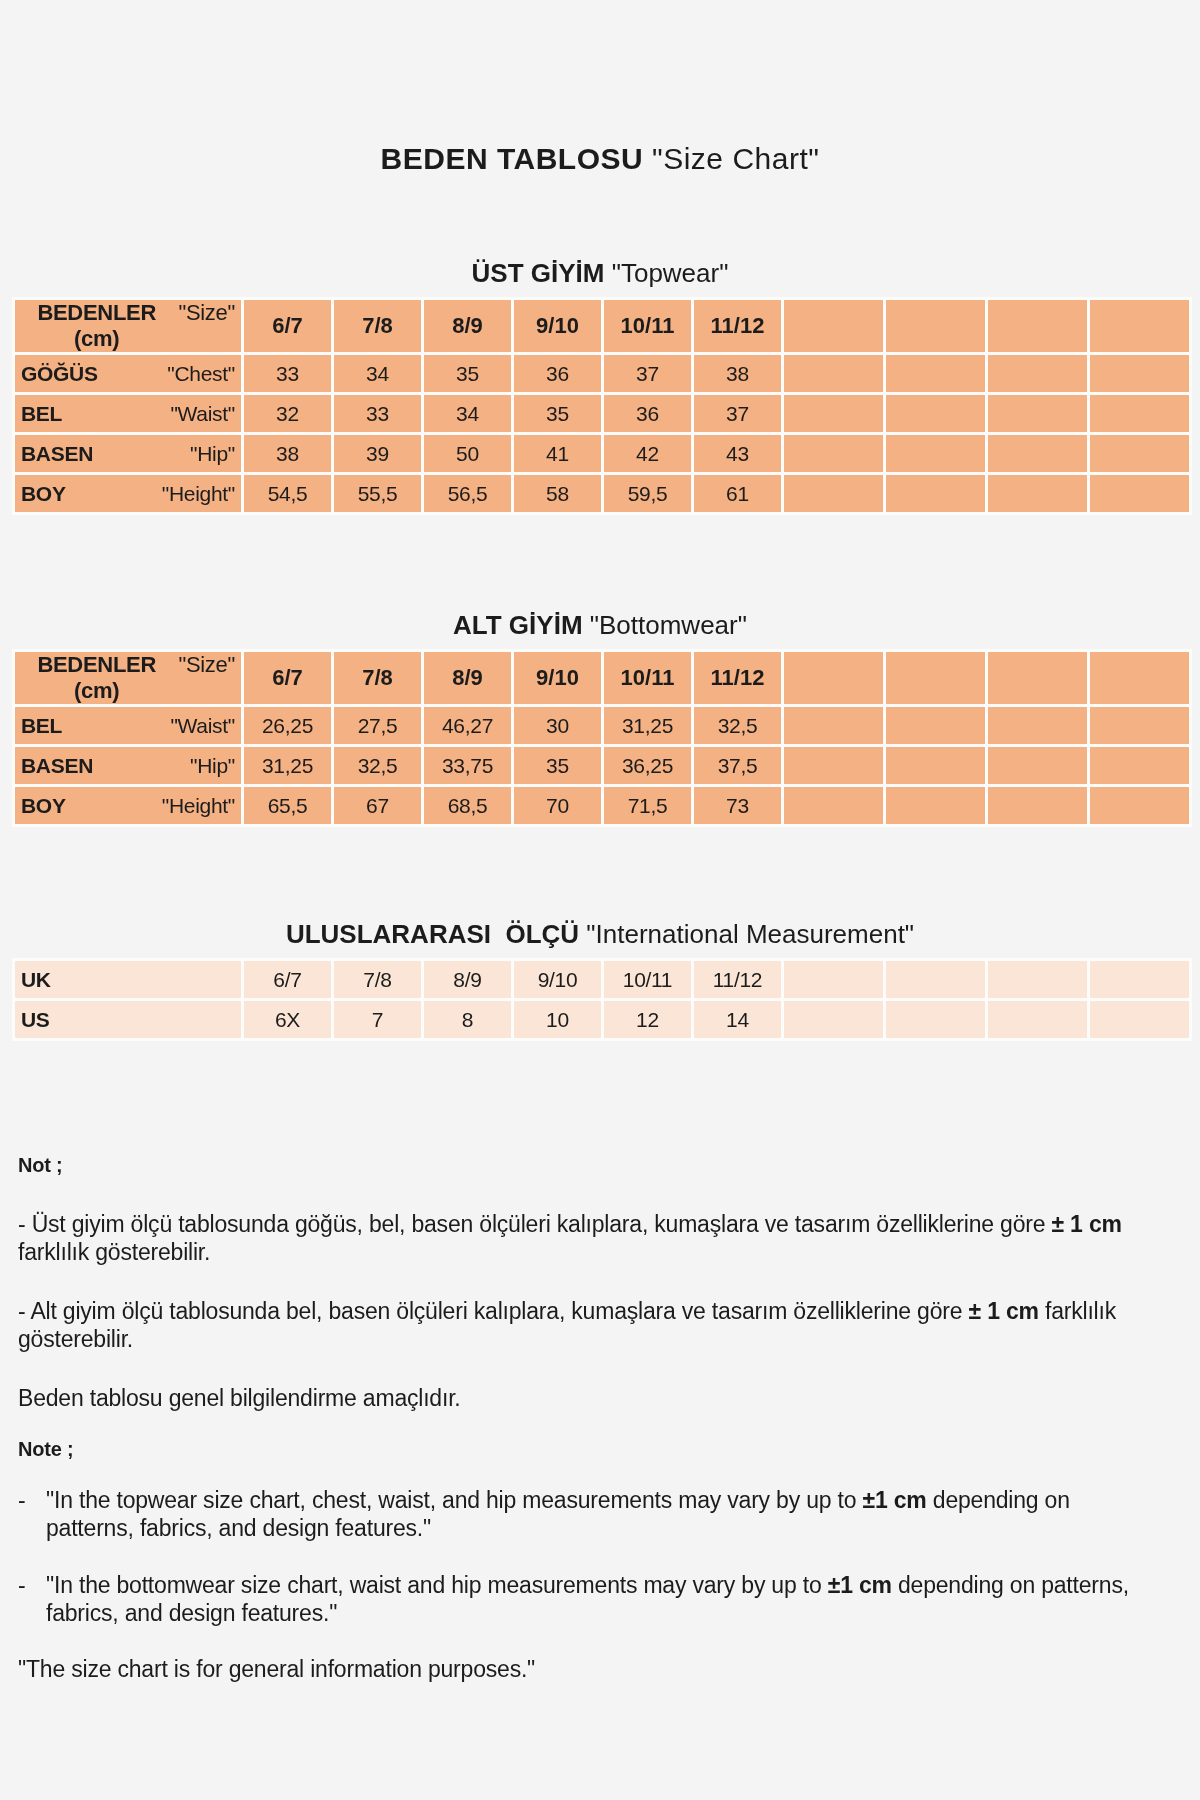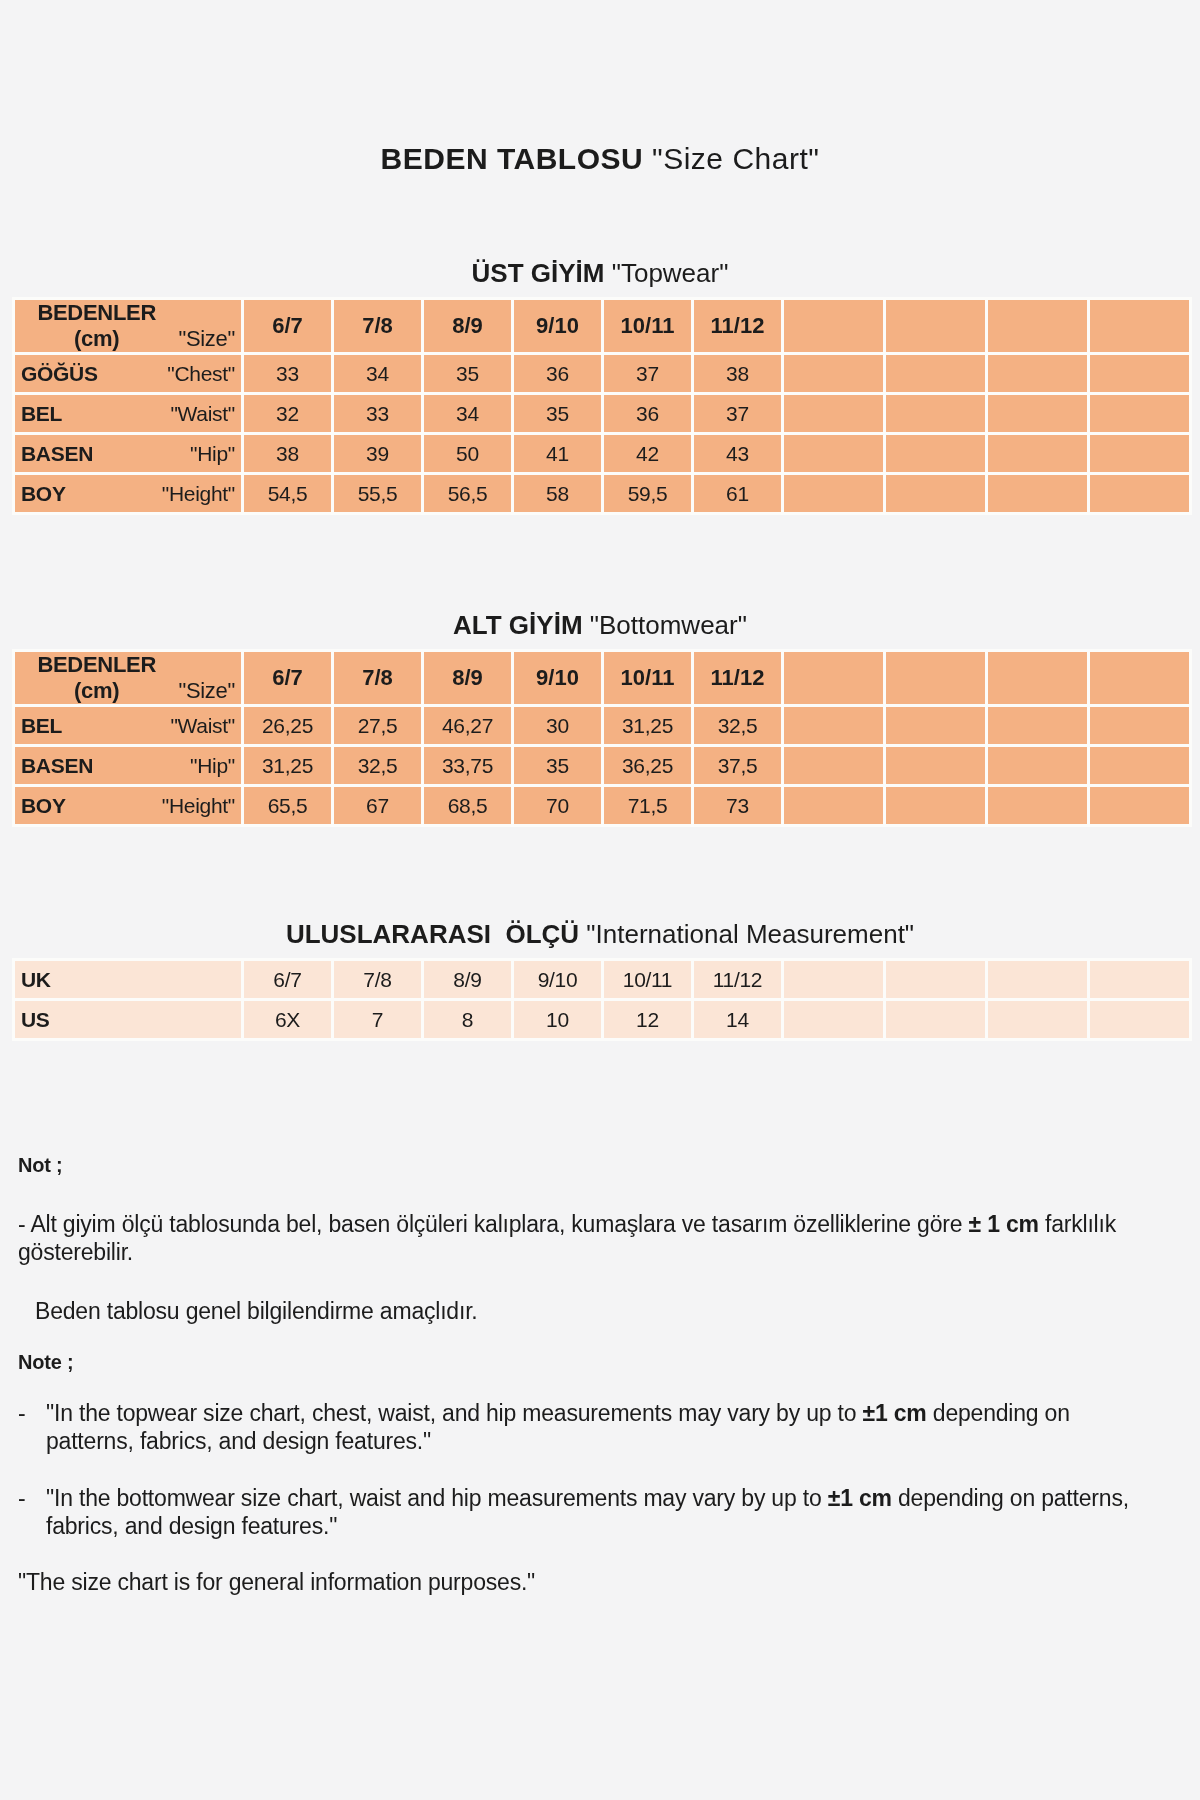--- a/index.html
+++ b/index.html
@@ -26,33 +26,33 @@
   .h-intl{margin-top:92px;}
 
   .table-host{margin-top:9px;}
   table.size-table{border-collapse:separate;border-spacing:3px;table-layout:fixed;margin-left:12px;background:var(--gap);}
   table.size-table col.c-label{width:226px;}
   table.size-table col.c-size{width:87px;}
   table.size-table col.c-empty{width:99px;}
   table.size-table td{height:37px;background:var(--fill);font-size:21px;padding:0 6px;text-align:center;vertical-align:middle;}
   table.size-table.light td{background:var(--fill-light);}
   td.label-cell{text-align:left;padding:0 8px 0 10px;}
-  .label-wrap{display:flex;justify-content:space-between;align-items:flex-end;gap:6px;}
+  .label-wrap{display:flex;justify-content:space-between;align-items:flex-start;gap:6px;}
   .row-label{font-weight:bold;letter-spacing:-.3px;}
   .row-sublabel{font-weight:normal;letter-spacing:-.3px;}
   tr.head-row td{font-weight:bold;font-size:22px;}
   tr.head-row td .row-sublabel{font-weight:normal;}
   td.value-cell{font-size:22px;letter-spacing:-.3px;}
 
   .notes{margin:0 22px 0 18px;font-size:23px;line-height:28px;letter-spacing:-.2px;}
   .note-heading{font-weight:bold;font-size:20px;}
   .nh-tr{margin-top:110px;}
   .p-tr1{margin-top:31px;}
   .p-tr2{margin-top:31px;}
-  .p-general{margin-top:31px;margin-left:17px;}
+  .p-general{margin-top:31px;}
   .nh-en{}
   .bullet{display:flex;margin-top:23px;}
   .bullet .marker{width:28px;flex:0 0 28px;}
   .bullet .btext{flex:1;padding-right:30px;}
   .b2{margin-top:29px;}
   .p-footer{margin-top:28px;}
 </style>
 </head>
 <body>
 
@@ -315,20 +315,21 @@
             <td class="empty-cell"></td>
             <td class="empty-cell"></td>
           </tr>
         </tbody>
       </table>
     </div>
 
   <div class="notes">
     <div class="note-heading nh-tr">Not ;</div>
 
+    <p class="p-tr1"><span>- Üst giyim ölçü tablosunda göğüs, bel, basen ölçüleri kalıplara, kumaşlara ve tasarım özelliklerine göre </span><b>± 1 cm</b><span> farklılık gösterebilir.</span></p>
 
     <p class="p-tr2"><span>- Alt giyim ölçü tablosunda bel, basen ölçüleri kalıplara, kumaşlara ve tasarım özelliklerine göre </span><b>± 1 cm</b><span> farklılık gösterebilir.</span></p>
 
     <p class="p-general">Beden tablosu genel bilgilendirme amaçlıdır.</p>
 
     <div class="note-heading nh-en">Note ;</div>
 
     <div class="bullet b1">
       <span class="marker">-</span>
       <div class="btext"><span>"In the topwear size chart, chest, waist, and hip measurements may vary by up to </span><b>±1 cm</b><span> depending on patterns, fabrics, and design features."</span></div>

